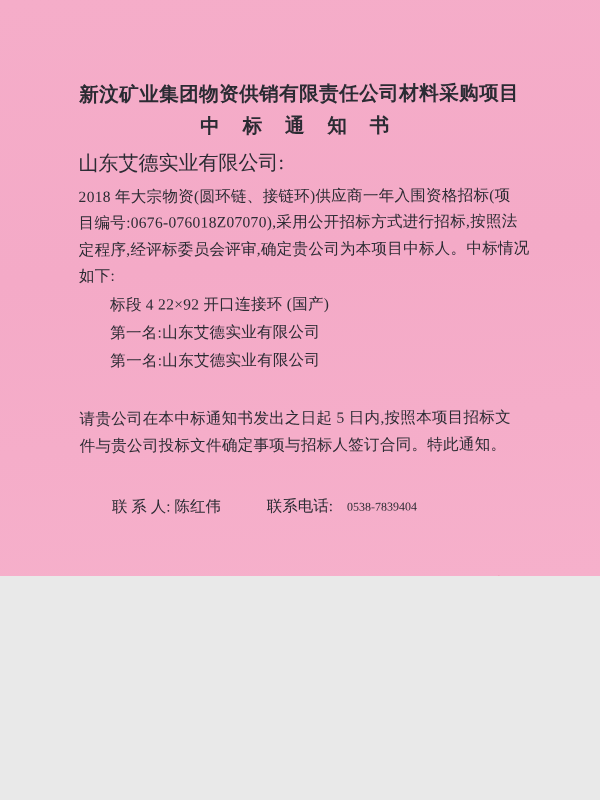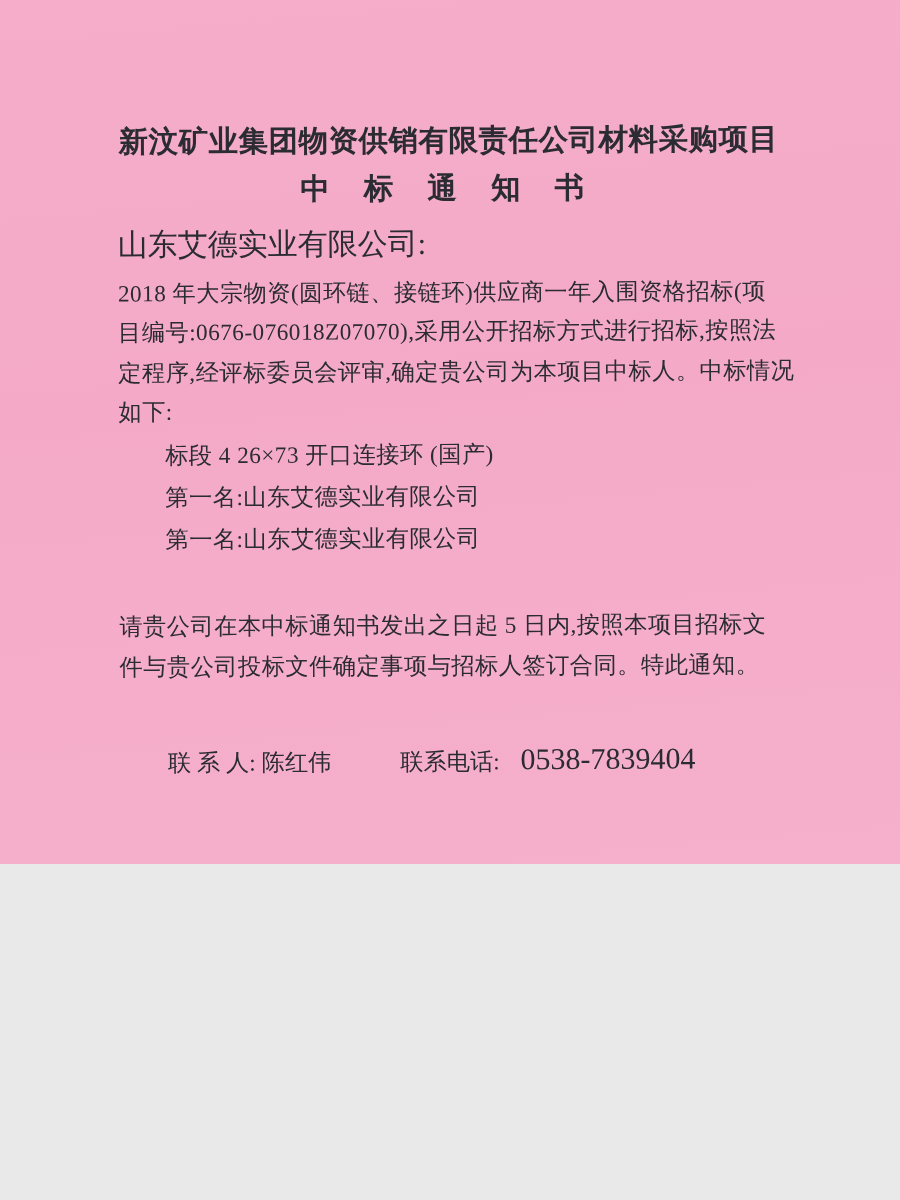--- a/index.html
+++ b/index.html
@@ -20,21 +20,21 @@
   }
   .title-1{top:80px;font-size:19.5px;letter-spacing:0.5px;}
   .title-2{top:112px;font-size:19.5px;letter-spacing:9px;}
   .addressee{position:absolute;top:149px;left:79px;font-size:20px;}
   .para{position:absolute;left:79px;width:458px;font-size:15.5px;letter-spacing:0.3px;}
   .para-1{top:183px;line-height:26.3px;}
   .para-2{top:404px;line-height:27px;}
   .lots{position:absolute;top:290px;left:110px;font-size:15.5px;line-height:28px;letter-spacing:0.3px;}
   .contact{position:absolute;top:496px;left:111px;font-size:15.5px;}
   .contact .phone-label{margin-left:42px;}
-  .contact .phone-number{margin-left:10px;font-size:20px;}
+  .contact .phone-number{margin-left:10px;font-size:12px;}
   .agency-line{position:absolute;top:631px;left:343px;font-size:15px;letter-spacing:0.5px;}
   .date-line{position:absolute;top:659px;left:387px;font-size:13px;letter-spacing:1px;}
   .line{white-space:pre;}
   .seal{
     position:absolute;left:421px;top:570px;width:140px;height:140px;
     mix-blend-mode:multiply;opacity:0.88;
     transform:rotate(2deg);
   }
   .ink{color:#2b2b33;}
 </style>
@@ -51,21 +51,21 @@
     <div class="addressee ink">山东艾德实业有限公司:</div>
 
     <div class="para para-1">
       <div class="line">2018 年大宗物资(圆环链、接链环)供应商一年入围资格招标(项</div>
       <div class="line">目编号:0676-076018Z07070),采用公开招标方式进行招标,按照法</div>
       <div class="line">定程序,经评标委员会评审,确定贵公司为本项目中标人。中标情况</div>
       <div class="line">如下:</div>
     </div>
 
     <div class="lots">
-      <div class="line">标段 4 26×73 开口连接环 (国产)</div>
+      <div class="line">标段 4 22×92 开口连接环 (国产)</div>
       <div class="line">第一名:山东艾德实业有限公司</div>
       <div class="line">第一名:山东艾德实业有限公司</div>
     </div>
 
     <div class="para para-2">
       <div class="line">请贵公司在本中标通知书发出之日起 5 日内,按照本项目招标文</div>
       <div class="line">件与贵公司投标文件确定事项与招标人签订合同。特此通知。</div>
     </div>
 
     <div class="contact">

